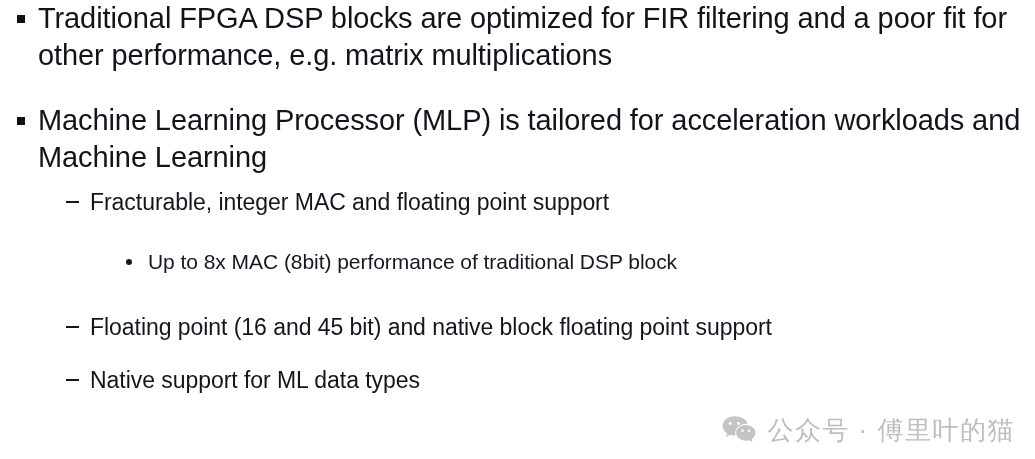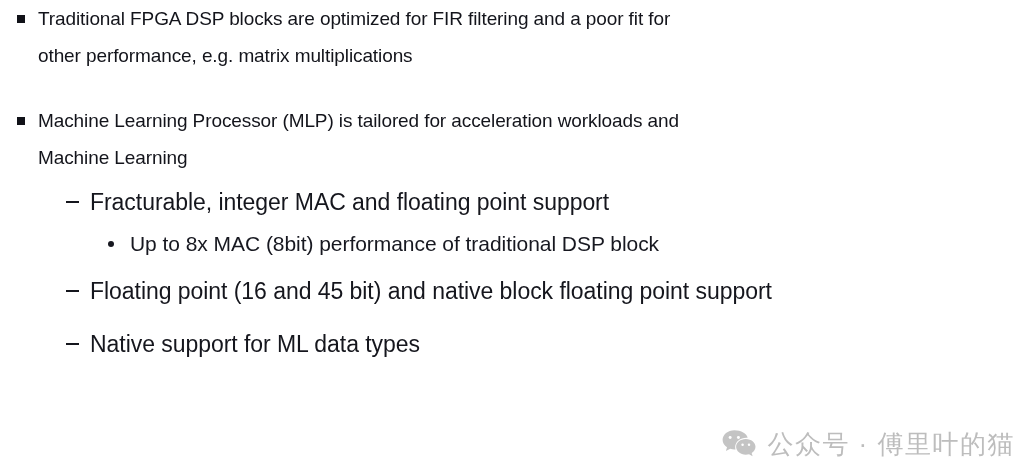--- a/index.html
+++ b/index.html
@@ -28,21 +28,21 @@
   .bullet-list {
     list-style: none;
     margin: 0;
     padding: 0;
   }
 
   
   .lvl1 {
     position: relative;
     padding-left: 38px;
-    font-size: 19px;
+    font-size: 29px;
     line-height: 37px;
     letter-spacing: -0.1px;
     color: #13141b;
     margin: 0;
   }
   .lvl1 .sq-bullet {
     position: absolute;
     left: 17px;
     top: 15px;
     width: 8px;
@@ -72,41 +72,41 @@
   }
 
   
   .lvl3 {
     position: relative;
     padding-left: 130px;
     font-size: 21px;
     line-height: 29px;
     letter-spacing: -0.05px;
     color: #171820;
-    margin: 0;
+    margin: 18px;
   }
   .lvl3 .dot-bullet {
     position: absolute;
     left: 108px;
     top: 12px;
     width: 6px;
     height: 6px;
     border-radius: 50%;
     background: #171820;
     display: block;
   }
 
   .spacer-block { height: 28px; }
   .spacer-small { height: 7px; }
 
   
   .watermark {
     position: absolute;
     right: 20px;
-    bottom: 0;
+    bottom: 14px;
     display: flex;
     align-items: center;
     gap: 11px;
     opacity: 1;
     pointer-events: none;
   }
   .wechat-icon {
     width: 34px;
     height: 30px;
     flex: 0 0 auto;

